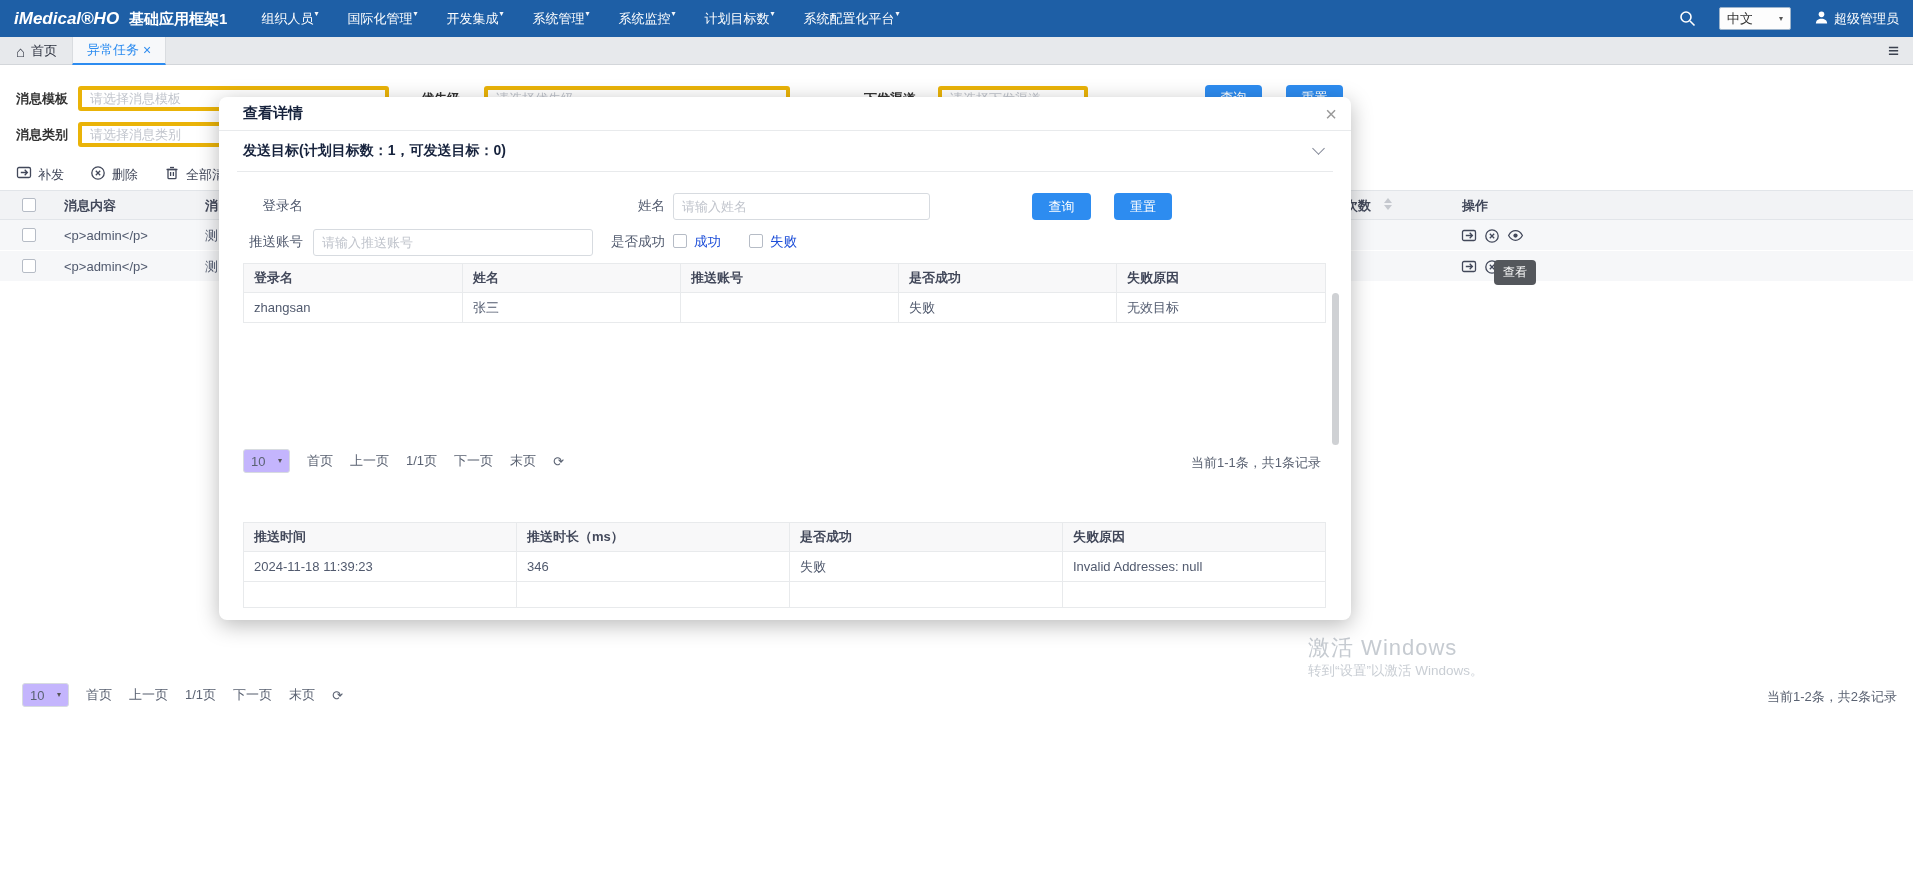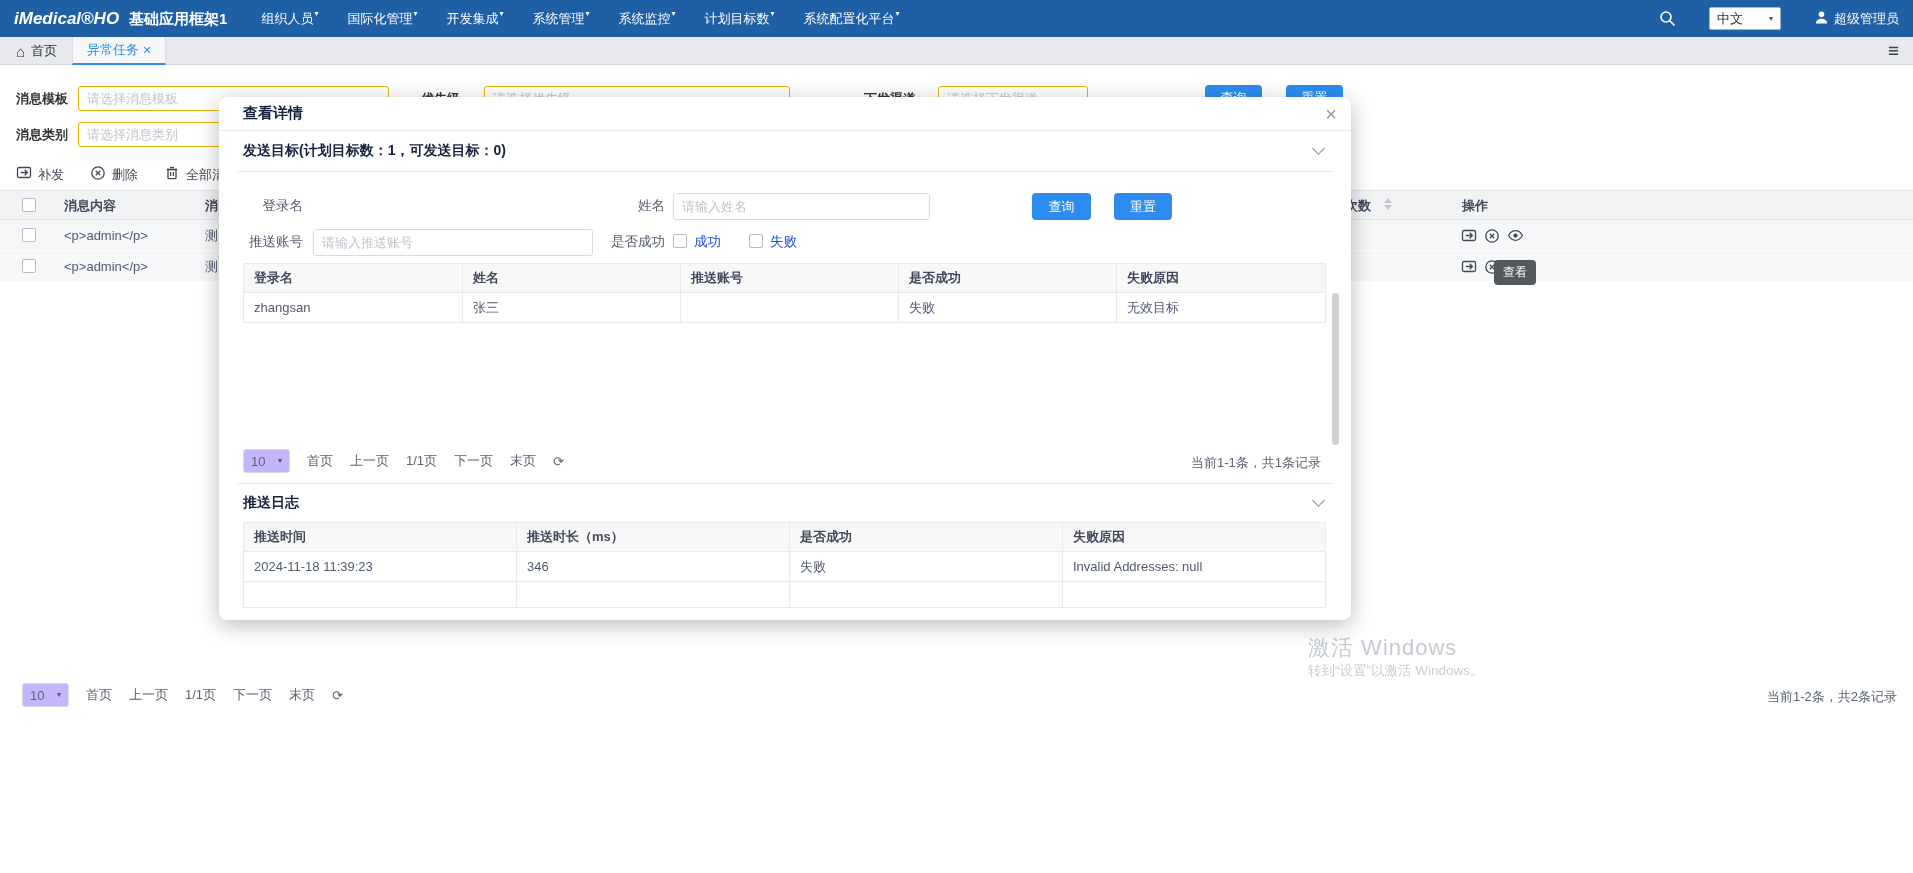--- a/index.html
+++ b/index.html
@@ -9,37 +9,37 @@
   .abs{position:absolute}
 
   
   .navbar{position:absolute;top:0;left:0;width:100%;height:37px;background:#1e5fa6;display:flex;align-items:center;padding:0 14px;color:#fff;z-index:5}
   .logo{display:flex;align-items:baseline;white-space:nowrap}
   .logo-main{font-size:17px;font-weight:bold;font-style:italic}
   .logo-title{font-size:15px;font-weight:bold;margin-left:10px;font-style:normal}
   .menus{display:flex;margin-left:34px;gap:29px;white-space:nowrap}
   .menu-item{display:flex;align-items:flex-start;gap:1px;font-size:13px;cursor:pointer}
   .caret{font-size:8px;opacity:.95;line-height:1}
-  .nav-right{margin-left:auto;display:flex;align-items:center;gap:33px}
+  .nav-right{margin-left:auto;display:flex;align-items:center;gap:23px}
   .icon-btn{display:flex;align-items:center;justify-content:center;cursor:pointer}
   .lang-select{width:72px;height:23px;background:#fdfdfd;border:1px solid #9db4cc;border-radius:2px;color:#333;display:flex;align-items:center;justify-content:space-between;padding:0 7px;cursor:pointer}
   .lang-caret{font-size:8px;color:#555;line-height:1}
   .user{display:flex;align-items:center;gap:5px;font-size:13px;cursor:pointer;white-space:nowrap}
 
   
   .tabbar{position:absolute;top:37px;left:0;width:100%;height:28px;background:#e7e9ec;border-bottom:1px solid #d3d6da;z-index:5}
   .tab-home{position:absolute;left:16px;top:0;height:28px;display:flex;align-items:center;gap:6px;color:#2e3340;font-size:13px;cursor:pointer}
   .home-glyph{font-size:15px;line-height:1}
   .tab-active{position:absolute;left:72px;top:0;height:28px;padding:0 14px;background:#f7f8fa;border-left:1px solid #d9dce0;border-right:1px solid #d9dce0;border-bottom:2px solid #2d8cf0;color:#2d8cf0;display:flex;align-items:center;gap:4px;font-size:13px;cursor:pointer}
   .tab-close{font-size:14px;line-height:1;cursor:pointer}
   .burger{position:absolute;right:14px;top:4px;font-size:19px;color:#3c4250;line-height:1;cursor:pointer}
 
   
   .flabel{position:absolute;font-weight:bold;color:#333;font-size:13px;line-height:25px;white-space:nowrap}
-  .finput{position:absolute;height:25px;border:1px solid #eab308;border-radius:3px;padding:0 8px;font-size:13px;color:#515a6e;background:#fff;outline:none}
+  .finput{position:absolute;height:25px;border:4px solid #eab308;border-radius:3px;padding:0 8px;font-size:13px;color:#515a6e;background:#fff;outline:none}
   .finput::placeholder{color:#c0c4cc}
   .btn{background:#2d8cf0;color:#fff;border:none;border-radius:4px;font-size:13px;display:flex;align-items:center;justify-content:center;cursor:pointer}
 
   
   .toolbar{position:absolute;left:16px;top:165px;display:flex;gap:26px;align-items:center}
   .tool{display:flex;align-items:center;gap:6px;color:#42485a;font-size:13px;cursor:pointer}
 
   
   .bg-thead{position:absolute;left:0;top:190px;width:1913px;height:30px;background:#f2f3f5;border-top:1px solid #e2e5e9;border-bottom:1px solid #e2e5e9}
   .bg-row{position:absolute;left:0;width:1913px;height:31px;background:#f6f7f9;border-bottom:1px solid #fff}
@@ -334,24 +334,20 @@
       </div>
       <span class="plink">首页</span>
       <span class="plink">上一页</span>
       <span>1/1页</span>
       <span class="plink">下一页</span>
       <span class="plink">末页</span>
       <span class="plink">⟳</span>
     </div>
     <span class="ptotal" style="right:30px;top:357px">当前1-1条，共1条记录</span>
 
-    <div class="msection" style="top:386px;height:39px;border-top:1px solid #e8eaec">
-      <span class="msection-title">推送日志</span>
-      <span class="chev"></span>
-    </div>
 
     <table class="dtable" style="left:24px;top:425px;width:1082px">
       <colgroup>
           <col style="width:273px">
           <col style="width:273px">
           <col style="width:273px">
           <col style="width:263px">
         </colgroup>
       <thead>
         <tr>

